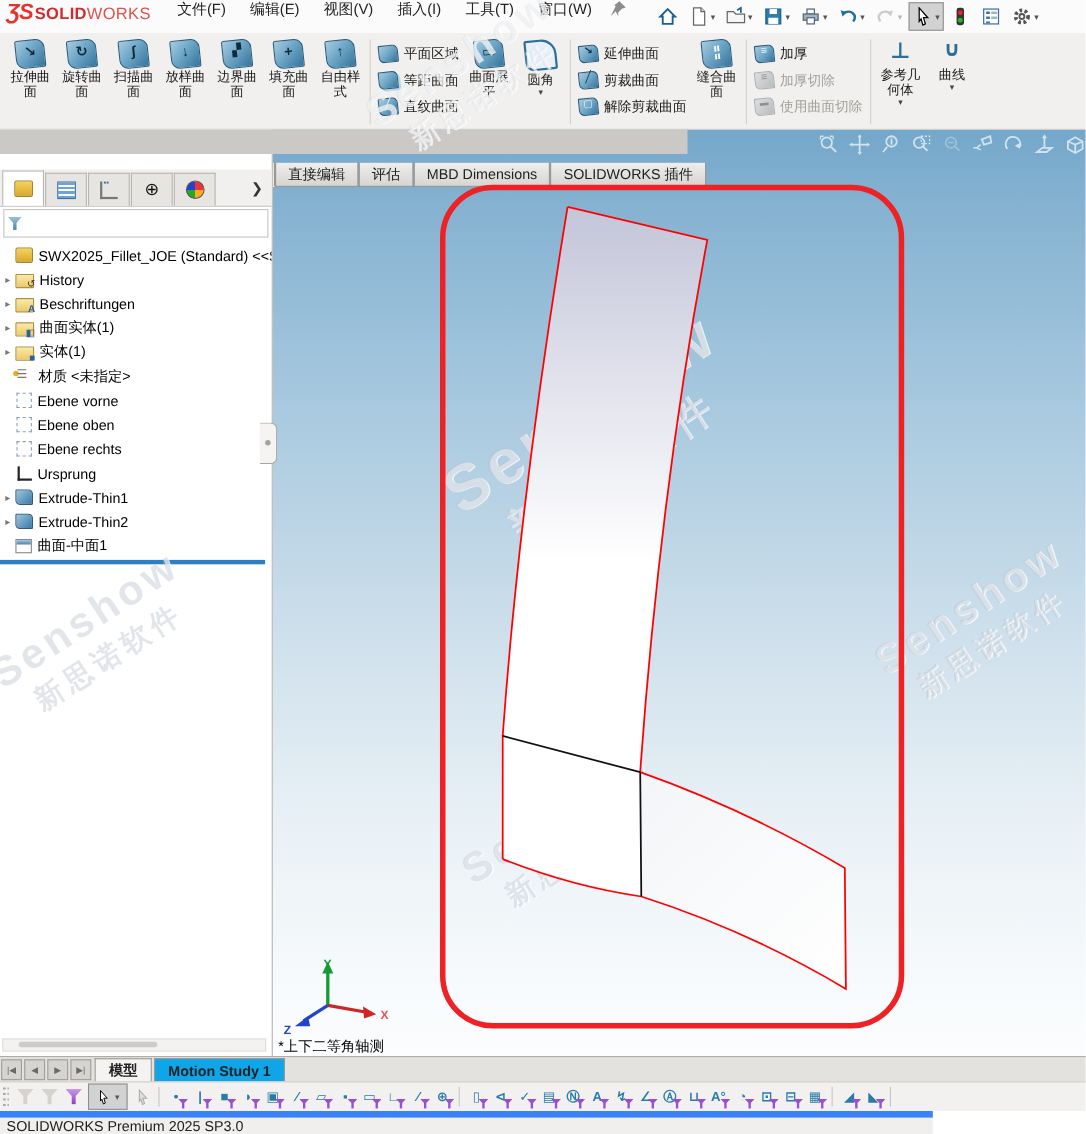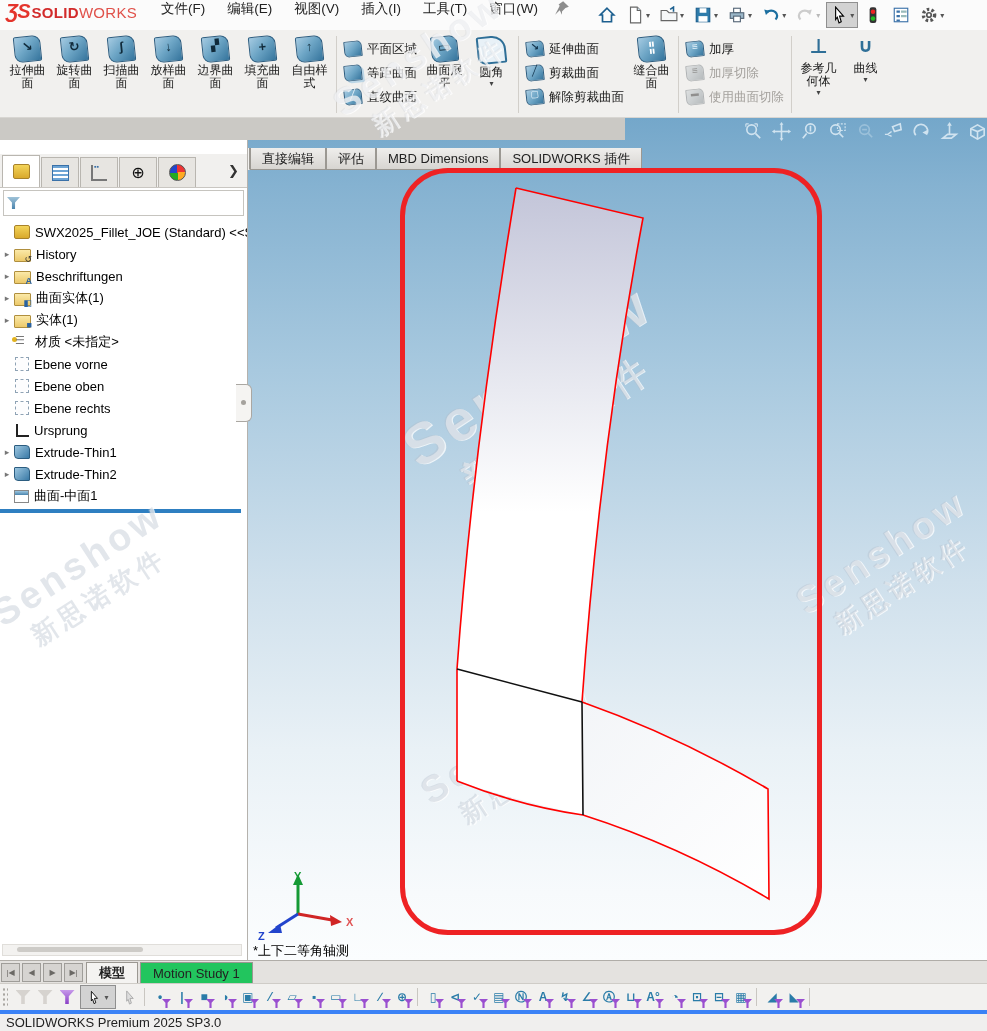--- a/index.html
+++ b/index.html
@@ -137,38 +137,38 @@
   .lp-wm{left:-10px;top:400px;}
   .lp-scroll{position:absolute;left:2px;top:804px;width:238px;height:10px;background:#f3f2f0;border:1px solid #e0deda;}
   .lp-thumb{position:absolute;left:14px;top:2px;width:126px;height:5px;background:#cdcbc7;border-radius:3px;}
   .splitter{position:absolute;left:236px;top:384px;width:15px;height:36px;background:#f5f4f2;border:1px solid #aaa7a2;border-left:none;border-radius:0 6px 6px 0;z-index:7;}
   .splitter::after{content:"";position:absolute;left:5px;top:15px;width:5px;height:5px;border-radius:50%;background:#a5a29d;}
   
   .btabs{position:absolute;left:0;top:960px;width:987px;height:23px;background:#e4e2df;border-top:1px solid #b0ada8;display:flex;align-items:center;z-index:6;}
   .navbtn{width:17px;height:17px;margin:0 1px;background:#d6d4d1;border:1px solid #9f9d99;color:#6b6965;
           font-size:8px;display:flex;align-items:center;justify-content:center;}
   .mtab{height:21px;display:flex;align-items:center;padding:0 12px;font-size:13px;color:#222;border:1px solid #9b9892;border-bottom:none;
-        background:#22c55e;margin-left:2px;white-space:nowrap;}
+        background:#0ea5e9;margin-left:2px;white-space:nowrap;font-weight:bold;}
   .mtab.active{background:#f4f3f1;font-weight:bold;}
   
   .seltb{position:absolute;left:0;top:983px;width:987px;height:27px;background:#f2f1ef;border-top:1px solid #cfccc7;
          display:flex;align-items:center;padding-left:2px;box-sizing:border-box;z-index:6;}
   .grip{width:6px;height:20px;margin-right:4px;background-image:radial-gradient(circle,#a9a6a1 1px,transparent 1.3px);background-size:4px 5px;}
   .stb{width:22px;height:22px;display:flex;align-items:center;justify-content:center;position:relative;flex:0 0 auto;}
   .stb .g{font-size:12px;color:#2a7ca8;font-weight:bold;line-height:1;}
   .stb.fb::after{content:"";position:absolute;right:0;bottom:0;width:9px;height:9px;background:#9a4fd0;
                  clip-path:polygon(0 0,100% 0,62% 42%,62% 100%,38% 100%,38% 42%);}
   .funnel.gray{background:#d6d3cf;}
   .funnel.big{width:15px;height:14px;}
   .funnel.purple{background:linear-gradient(#c79aea,#8a3fc6);}
   .cursorbtn{width:34px;height:22px;background:#d2d2d2;border:1px solid #8f8f8f;display:flex;align-items:center;justify-content:center;gap:3px;margin:0 2px;}
   .cursorbtn .caret{font-size:8px;color:#555;}
   .ssep{width:1px;height:18px;background:#c9c6c1;margin:0 4px;flex:0 0 auto;}
   
-  .statusbar{position:absolute;left:0;top:1010px;width:987px;height:21px;background:#f0efee;border-top:4px solid #3b82f6;
+  .statusbar{position:absolute;left:0;top:1010px;width:848px;height:21px;background:#f0efee;border-top:6px solid #3b82f6;
              display:flex;align-items:center;padding-left:6px;font-size:13px;color:#222;box-sizing:border-box;z-index:6;}
 </style>
 </head>
 <body>
 
 <div class="app" data-name="solidworks-window">
 
   <div class="menubar" data-name="menu-bar">
     <div class="logo" data-name="solidworks-logo">
       <span class="lgz" data-name="logo-glyph">ƷS</span>

